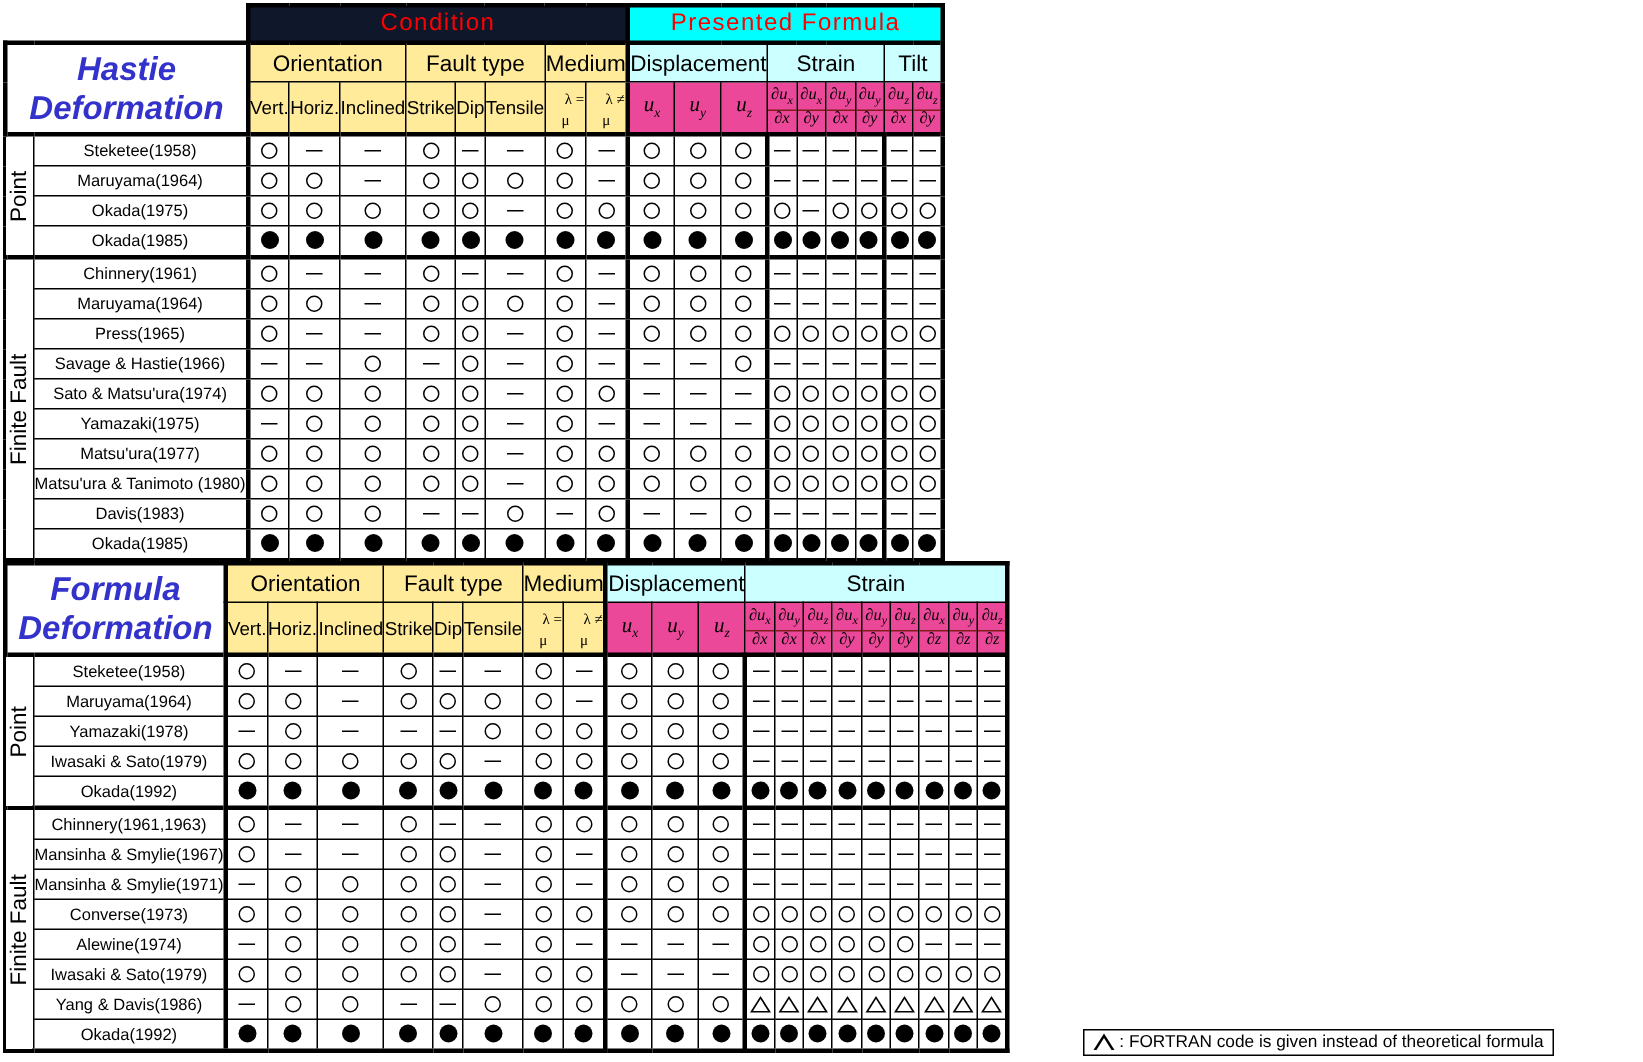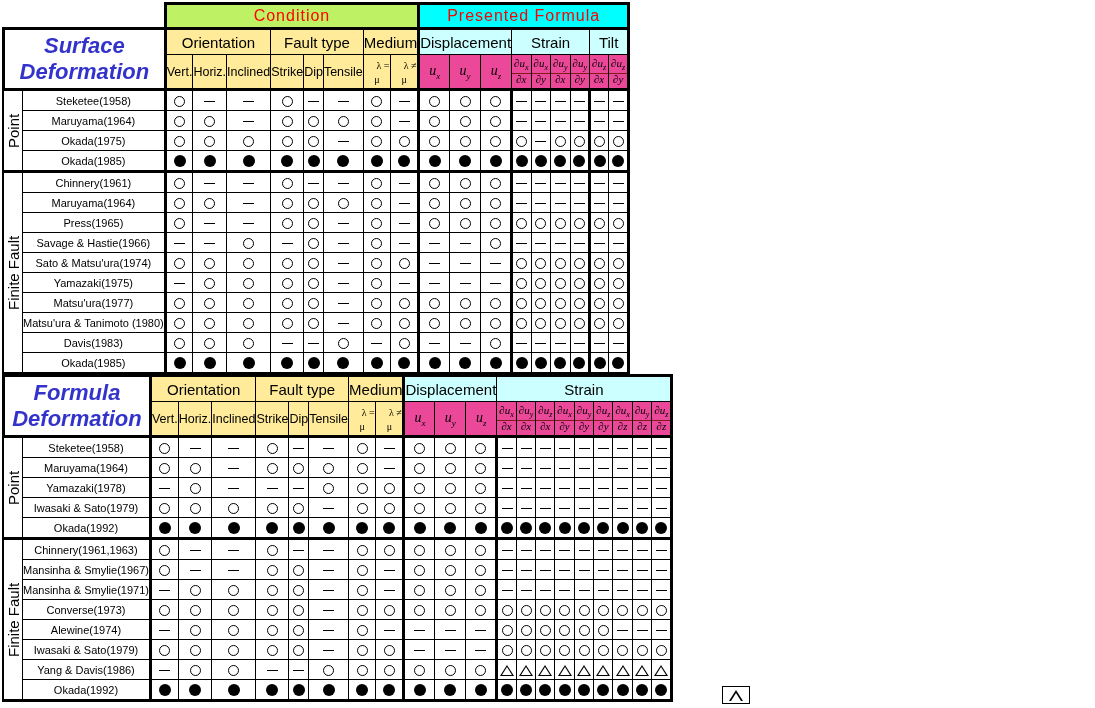--- a/index.html
+++ b/index.html
@@ -7,21 +7,21 @@
   .page{position:relative;width:1095px;height:708px;}
 
   table{border-collapse:collapse;}
 
   
   .tbl{position:absolute;table-layout:fixed;}
   .tbl td{border:1px solid #000;padding:0;text-align:center;vertical-align:middle;
           font-family:"Liberation Sans",sans-serif;background:#fff;}
 
   .band{font-size:16px;color:#ff0000;font-weight:normal;letter-spacing:1px;height:22px;}
-  .band.cond{background:#bef264;}
+  .band.cond{background:#0f172a;}
   .band.pres{background:#00ffff;}
 
   .grp{font-size:15px;color:#000;height:24px;}
   .grp.y{background:#ffeb99;}
   .grp.c{background:#ccffff;}
 
   .sub{font-size:12.5px;color:#000;height:33px;}
   .sub.y{background:#ffeb99;}
   .sub.c{background:#ec4899;}
 
@@ -96,21 +96,21 @@
           <col style="width: 33px;">
         </colgroup>
         <tbody>
           <tr>
             <td class="nob-all" colspan="2"></td>
             <td class="band cond thickL thickT thickR" colspan="8">Condition</td>
             <td class="band pres thickL thickT thickR" colspan="9">Presented Formula</td>
           </tr>
           <tr>
             <td class="title-cell thickL thickT thickR noB" colspan="2" rowspan="2">
-              <div>Surface</div>
+              <div>Hastie</div>
               <div>Deformation</div>
             </td>
             <td class="grp y thickT" colspan="3">Orientation</td>
             <td class="grp y thickT" colspan="3">Fault type</td>
             <td class="grp y thickT thickR" colspan="2">Medium</td>
             <td class="grp c thickT thickL" colspan="3">Displacement</td>
             <td class="grp c thickT" colspan="4">Strain</td>
             <td class="grp c thickT thickR" colspan="2">Tilt</td>
           </tr>
           <tr>
@@ -778,15 +778,16 @@
             <td class="mk thickB"><span class="sym"><span class="fill"></span></span></td>
             <td class="mk thickB"><span class="sym"><span class="fill"></span></span></td>
             <td class="mk thickB thickR"><span class="sym"><span class="fill"></span></span></td>
           </tr>
         </tbody>
       </table>
     </div>
 
   <div class="footnote" style="left:722px;top:686px;">
     <span class="sym"><span class="tri"></span></span>
+    <span>: FORTRAN code is given instead of theoretical formula</span>
   </div>
 
 </div>
 
 </body></html>

